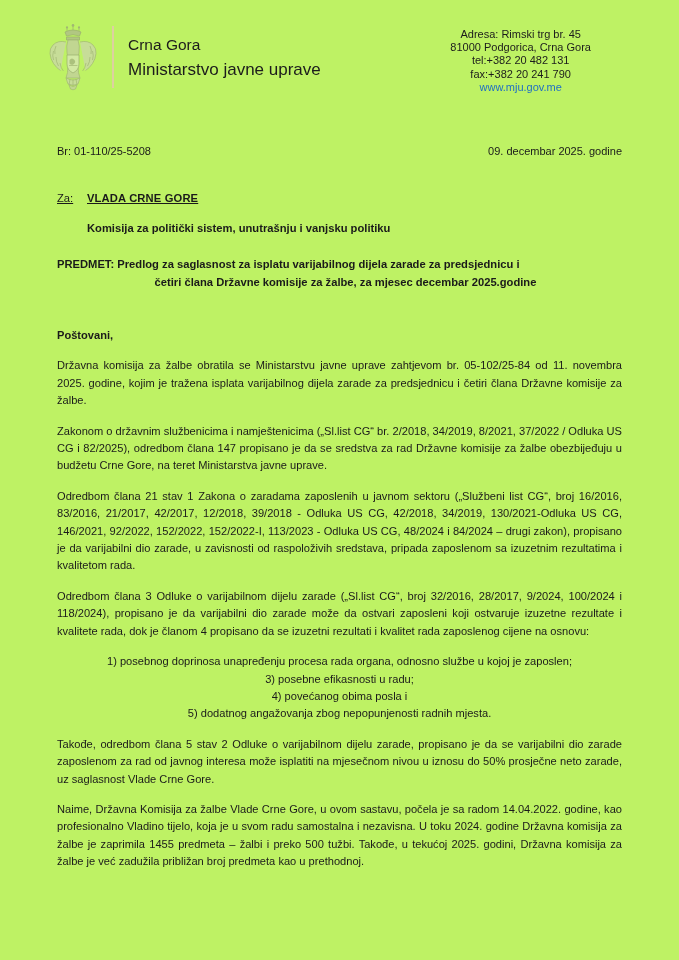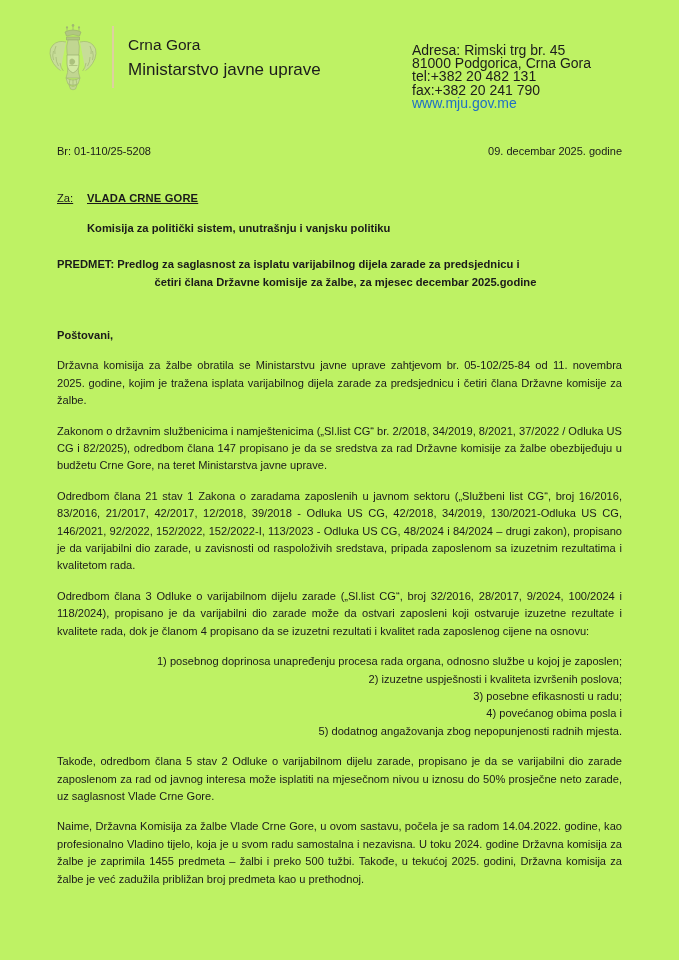--- a/index.html
+++ b/index.html
@@ -63,25 +63,24 @@
   .lh-ministry {
     font-size: 17px;
     line-height: 25px;
     color: #1c1c1c;
     white-space: nowrap;
   }
   .lh-right {
     position: absolute;
     right: 88px;
     top: 28px;
-    text-align: left;
-    font-size: 14px;
+    text-align: center;
+    font-size: 11px;
     line-height: 13.2px;
     color: #1c1c1c;
-    margin-top: 16px;
   }
   .lh-right .weblink {
     color: #1f6fc4;
   }
 
   
   .refline {
     position: absolute;
     left: 57px;
     right: 57px;
@@ -152,21 +151,21 @@
   }
   .body p {
     margin: 0 0 13px 0;
     text-align: justify;
     text-justify: inter-word;
   }
   .numlist {
     margin: 0 0 13px 0;
   }
   .numlist div {
-    text-align: right;
+    text-align: center;
     line-height: 17.4px;
   }
   .tight { margin-bottom: 0; }
 </style>
 </head>
 <body>
 
 <div class="page">
 
   <div class="letterhead">
@@ -236,21 +235,20 @@
   </div>
 
   <div class="body">
     <p class="salutation">Poštovani,</p>
     <p>Državna komisija za žalbe obratila se Ministarstvu javne uprave zahtjevom br. 05-102/25-84 od 11. novembra 2025. godine, kojim je  tražena isplata varijabilnog dijela zarade za predsjednicu i četiri člana Državne komisije za žalbe.</p>
     <p>Zakonom o državnim službenicima i namještenicima („Sl.list CG“ br. 2/2018, 34/2019, 8/2021, 37/2022 / Odluka US CG i 82/2025), odredbom člana 147 propisano je da se sredstva za rad Državne komisije za žalbe obezbijeđuju u budžetu Crne Gore, na teret Ministarstva javne uprave.</p>
     <p>Odredbom člana 21 stav 1 Zakona o zaradama zaposlenih u javnom sektoru („Službeni list CG“, broj 16/2016, 83/2016, 21/2017, 42/2017, 12/2018, 39/2018  - Odluka US CG, 42/2018, 34/2019, 130/2021-Odluka US CG, 146/2021, 92/2022, 152/2022, 152/2022-I, 113/2023 -  Odluka US CG, 48/2024 i 84/2024 – drugi zakon), propisano je da varijabilni dio zarade, u zavisnosti od raspoloživih sredstava, pripada zaposlenom sa izuzetnim rezultatima i kvalitetom rada.</p>
     <p class="tight">Odredbom člana 3 Odluke o varijabilnom dijelu zarade („Sl.list CG“, broj 32/2016, 28/2017, 9/2024, 100/2024 i 118/2024), propisano je da varijabilni dio zarade može da ostvari zaposleni koji ostvaruje izuzetne rezultate i kvalitete rada, dok je članom 4 propisano da se izuzetni rezultati i kvalitet rada zaposlenog cijene na osnovu:</p>
     <div class="numlist">
       <div>1) posebnog doprinosa unapređenju procesa rada organa, odnosno službe u kojoj je zaposlen;</div>
-      <div>2) izuzetne uspješnosti i kvaliteta izvršenih poslova;</div>
       <div>3) posebne efikasnosti u radu;</div>
       <div>4) povećanog obima posla i</div>
       <div>5) dodatnog angažovanja zbog nepopunjenosti radnih mjesta.</div>
     </div>
     <p>Takođe, odredbom člana 5 stav 2 Odluke o varijabilnom dijelu zarade, propisano je da se varijabilni dio zarade zaposlenom za rad od javnog interesa može isplatiti na mjesečnom nivou u iznosu do 50% prosječne neto zarade, uz saglasnost Vlade Crne Gore.</p>
     <p>Naime, Državna Komisija za žalbe Vlade Crne Gore, u ovom sastavu, počela je sa radom 14.04.2022. godine, kao profesionalno Vladino tijelo, koja je u svom radu samostalna i nezavisna. U toku 2024. godine Državna komisija za žalbe je zaprimila 1455 predmeta – žalbi i preko 500 tužbi. Takođe, u tekućoj 2025. godini, Državna komisija za žalbe je već zadužila približan broj predmeta kao u prethodnoj.</p>
   </div>
 
 </div>
 

